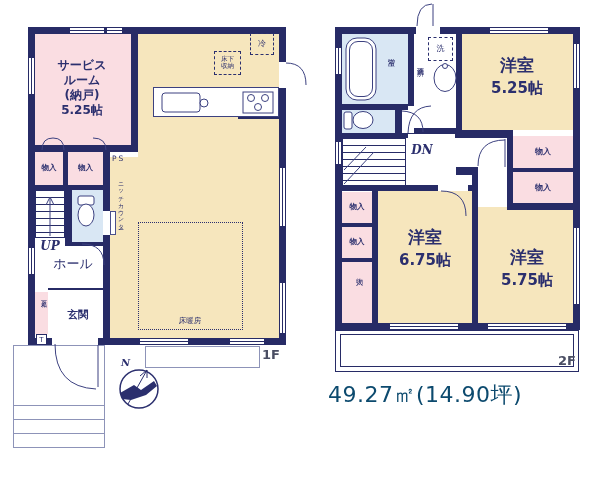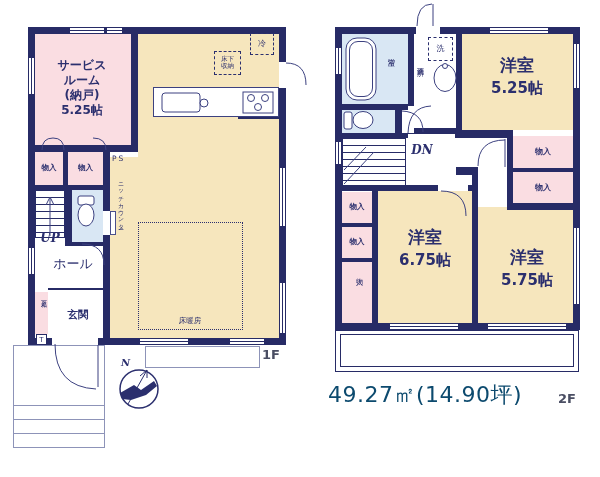--- a/index.html
+++ b/index.html
@@ -92,21 +92,21 @@
     <div>5.25帖</div>
   </div>
   <div class="a lbl c" style="left:50px;top:258px;width:46px;height:13px;font-size:13px;">ホール</div>
   <div class="a lbl c" style="left:56px;top:307px;width:44px;height:14px;font-size:10.5px;font-weight:600;">玄関</div>
   <div class="a lbl c" style="left:35px;top:152px;width:28px;height:33px;font-size:7.5px;font-weight:600;">物入</div>
   <div class="a lbl c" style="left:68px;top:152px;width:35px;height:33px;font-size:7.5px;font-weight:600;">物入</div>
   <div class="a lbl vt" style="left:37px;top:295px;width:10px;height:36px;font-size:6px;">下足箱</div>
   <div class="a c" style="left:36px;top:334px;width:11px;height:11px;background:#ffffff;border:1.5px solid #272b66;font-size:7px;color:#2b2f6e;">
       <span>T</span>
     </div>
-  <div class="a lbl c ital" style="left:34px;top:232px;width:32px;height:14px;font-size:12px;font-weight:bold;">UP</div>
+  <div class="a lbl c ital" style="left:34px;top:240px;width:32px;height:14px;font-size:12px;font-weight:bold;">UP</div>
   <div class="a lbl" style="left:112px;top:155px;font-size:7.5px;letter-spacing:2px;">PS</div>
   <div class="a lbl vt" style="left:113px;top:178px;width:11px;height:72px;font-size:6px;letter-spacing:0;">ニッチカウンター</div>
   <div class="a lbl c" style="left:163px;top:315px;width:54px;height:12px;font-size:7.5px;">床暖房</div>
   <div class="a floorlbl" style="left:262px;top:347px;font-size:13px;">1F</div>
   <div class="a lbl ital" style="left:121px;top:357px;font-size:10px;font-weight:bold;">N</div>
 
   <div class="a white" style="left:342px;top:34px;width:231px;height:289px;"></div>
   <div class="a blue" style="left:342px;top:34px;width:66px;height:70px;"></div>
   <div class="a blue" style="left:342px;top:110px;width:53px;height:25px;"></div>
   <div class="a tan" style="left:462px;top:34px;width:111px;height:96px;"></div>
@@ -165,21 +165,21 @@
   <div class="a lbl c" style="left:397px;top:228px;width:56px;height:20px;font-size:17px;font-weight:600;">洋室</div>
   <div class="a lbl c" style="left:395px;top:252px;width:60px;height:17px;font-size:15px;font-weight:600;text-align:right;">6.75帖</div>
   <div class="a lbl c" style="left:499px;top:248px;width:56px;height:20px;font-size:17px;font-weight:600;">洋室</div>
   <div class="a lbl c" style="left:497px;top:272px;width:60px;height:17px;font-size:15px;font-weight:600;">5.75帖</div>
   <div class="a lbl c" style="left:513px;top:136px;width:60px;height:32px;font-size:8px;font-weight:600;">物入</div>
   <div class="a lbl c" style="left:513px;top:172px;width:60px;height:31px;font-size:8px;font-weight:600;">物入</div>
   <div class="a lbl c" style="left:342px;top:192px;width:30px;height:31px;font-size:7.5px;font-weight:600;">物入</div>
   <div class="a lbl c" style="left:342px;top:227px;width:30px;height:31px;font-size:7.5px;font-weight:600;">物入</div>
   <div class="a lbl vt" style="left:352px;top:272px;width:11px;height:42px;font-size:7px;">物入</div>
   <div class="a lbl c ital" style="left:408px;top:144px;width:28px;height:14px;font-size:12px;font-weight:bold;">DN</div>
-  <div class="a floorlbl" style="left:558px;top:391px;font-size:13px;">2F</div>
+  <div class="a floorlbl" style="left:558px;top:353px;font-size:13px;">2F</div>
   <div class="a area" style="left:328px;top:380px;">49.27㎡(14.90坪)</div>
 
   <svg width="600" height="477" viewBox="0 0 600 477">
     <g stroke="#3c4180" stroke-width="1" fill="none">
 
       <path d="M 42 150 Q 42 138 53 138"></path>
       <path d="M 64 150 Q 64 138 53 138"></path>
       <path d="M 93 138 Q 106 138 106 150"></path>
 
       <path d="M 82 244 Q 104 244 104 265"></path>

